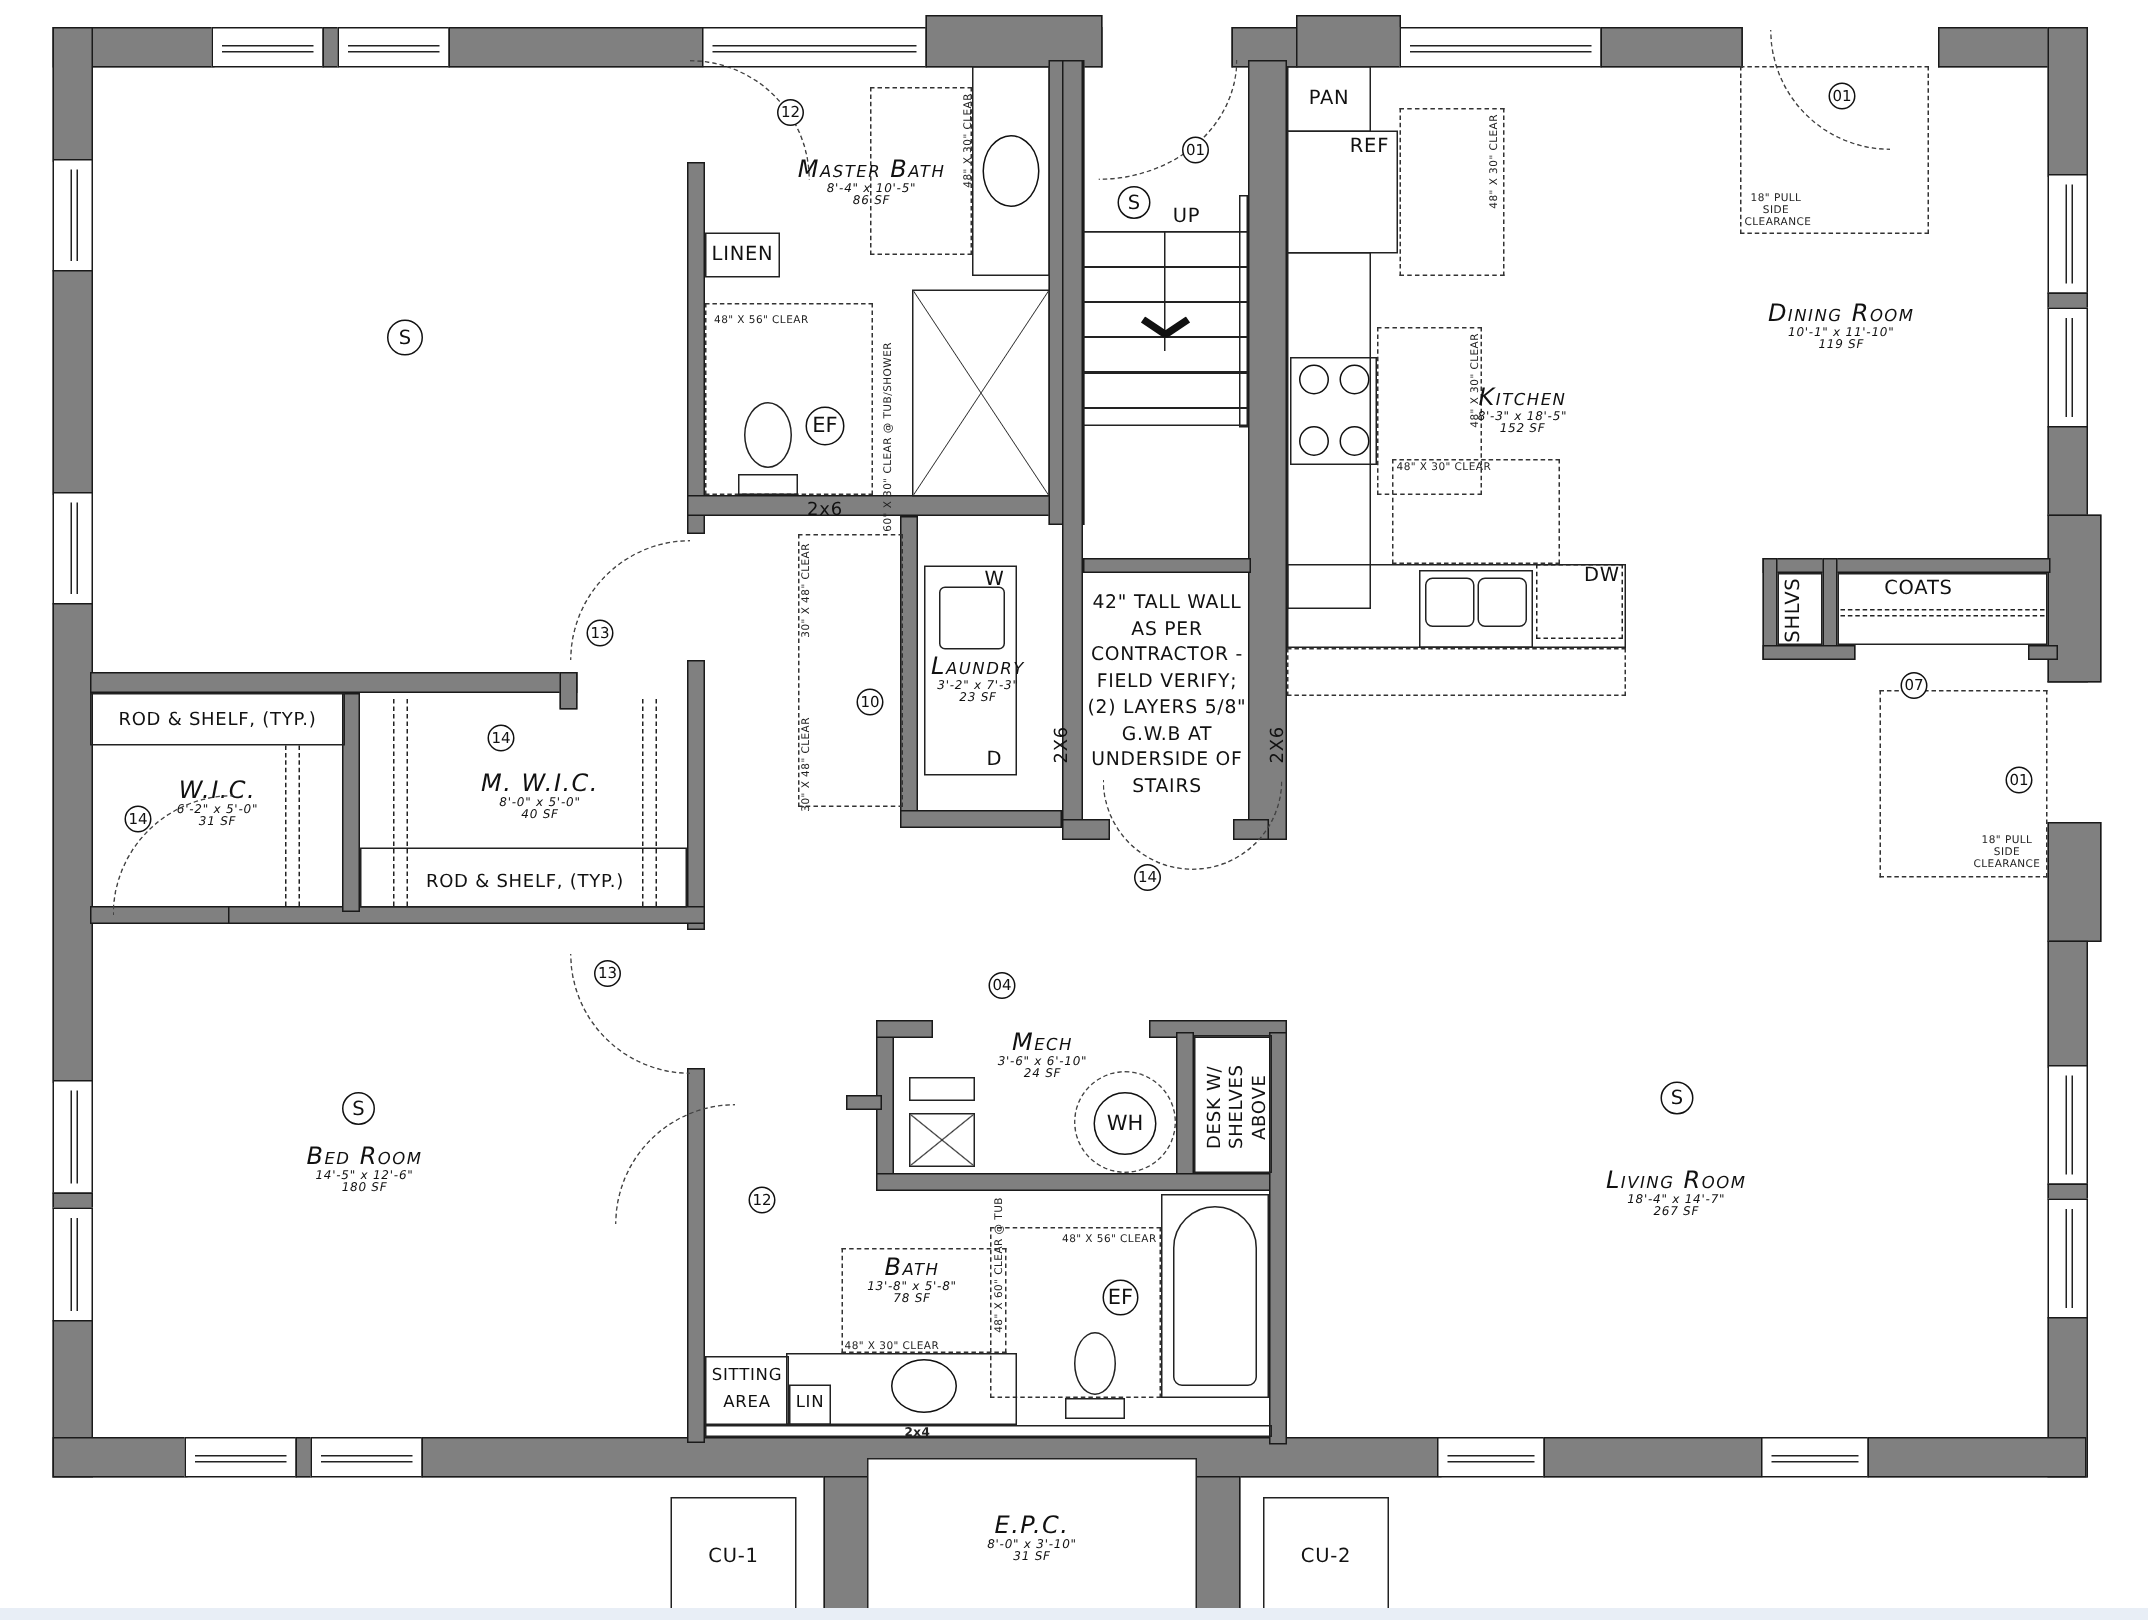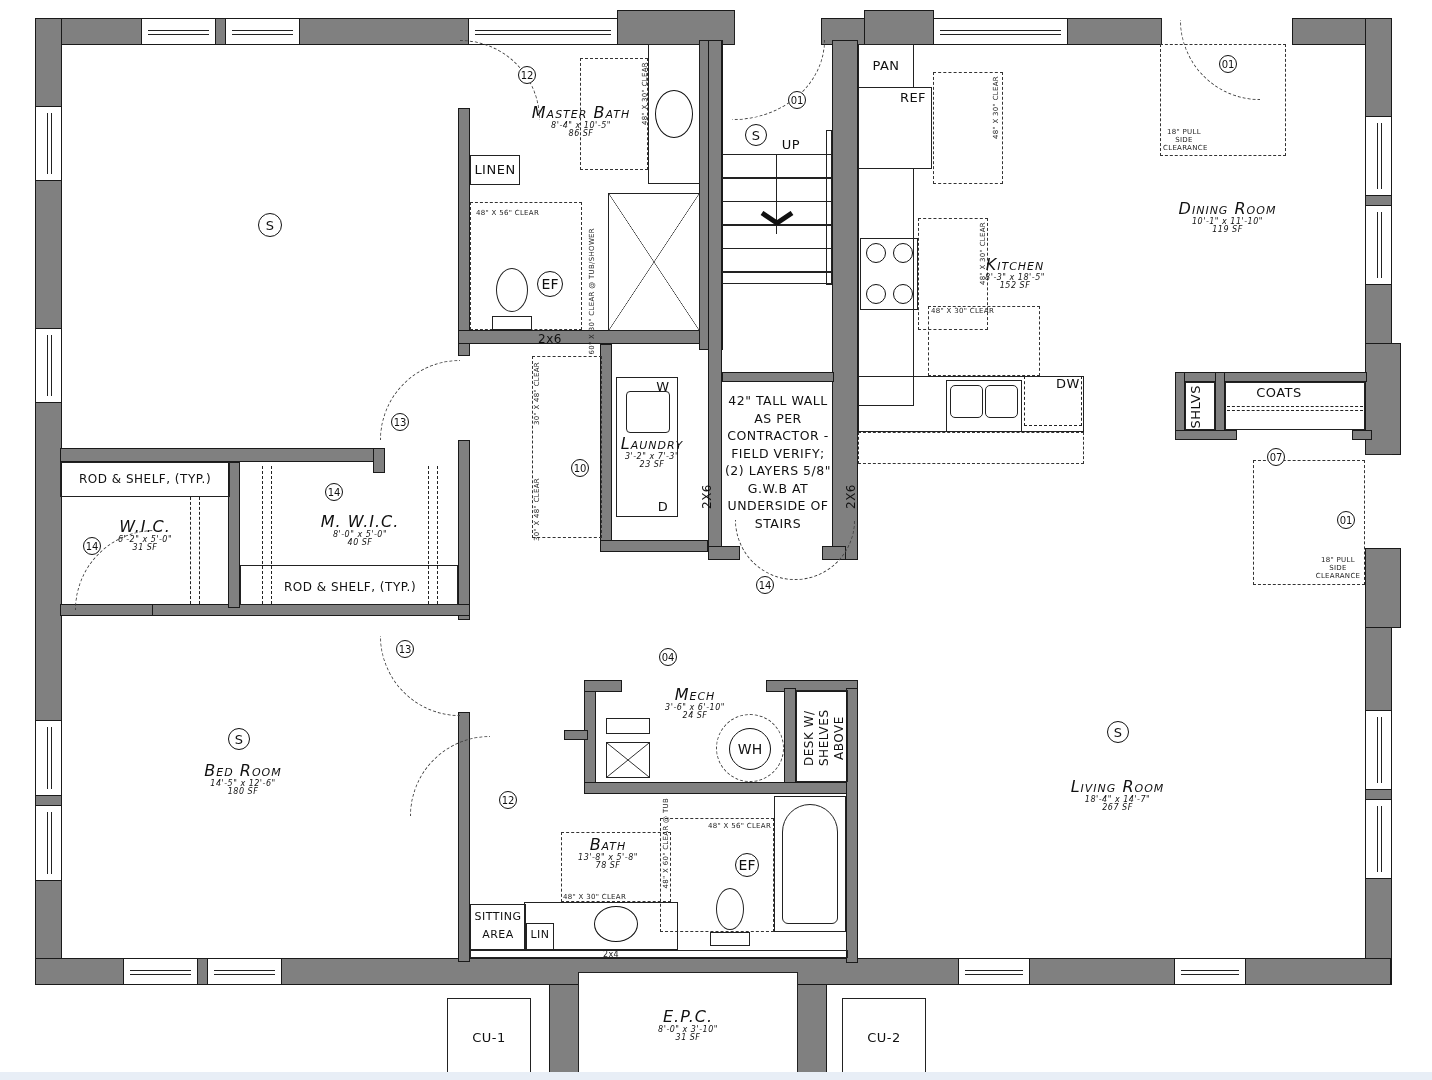--- a/index.html
+++ b/index.html
@@ -282,21 +282,21 @@
     <span class="room-dim">13'-8" x 5'-8"</span>
     <span class="room-dim">78 SF</span>
   </div>
   <div class="box" style="left:524px;top:902px;width:154px;height:48px;"></div>
   <div class="circle" style="left:594px;top:906px;width:44px;height:36px;"></div>
   <div class="box" style="left:470px;top:904px;width:56px;height:46px;"></div>
   <div class="tag" style="left:470px;top:908px;width:56px;font-size:11px;line-height:18px;">SITTING AREA</div>
   <div class="box" style="left:526px;top:923px;width:28px;height:27px;"></div>
   <div class="tag" style="left:526px;top:928px;width:28px;font-size:11px;">LIN</div>
   <div class="box" style="left:470px;top:950px;width:378px;height:8px;"></div>
-  <div class="small" style="left:603px;top:950px;font-size:8px;">2x4</div>
+  <div class="small" style="left:603px;top:950px;font-size:8px;font-weight:bold;">2x4</div>
 
   <div class="circle" style="left:228px;top:728px;width:22px;height:22px;font-size:13px;">S</div>
   <div class="room-label" style="left:173px;top:762px;width:140px;">
     <span class="room-name">Bed Room</span>
     <span class="room-dim">14'-5" x 12'-6"</span>
     <span class="room-dim">180 SF</span>
   </div>
 
   <div class="circle" style="left:1107px;top:721px;width:22px;height:22px;font-size:13px;">S</div>
   <div class="room-label" style="left:1050px;top:778px;width:135px;">

